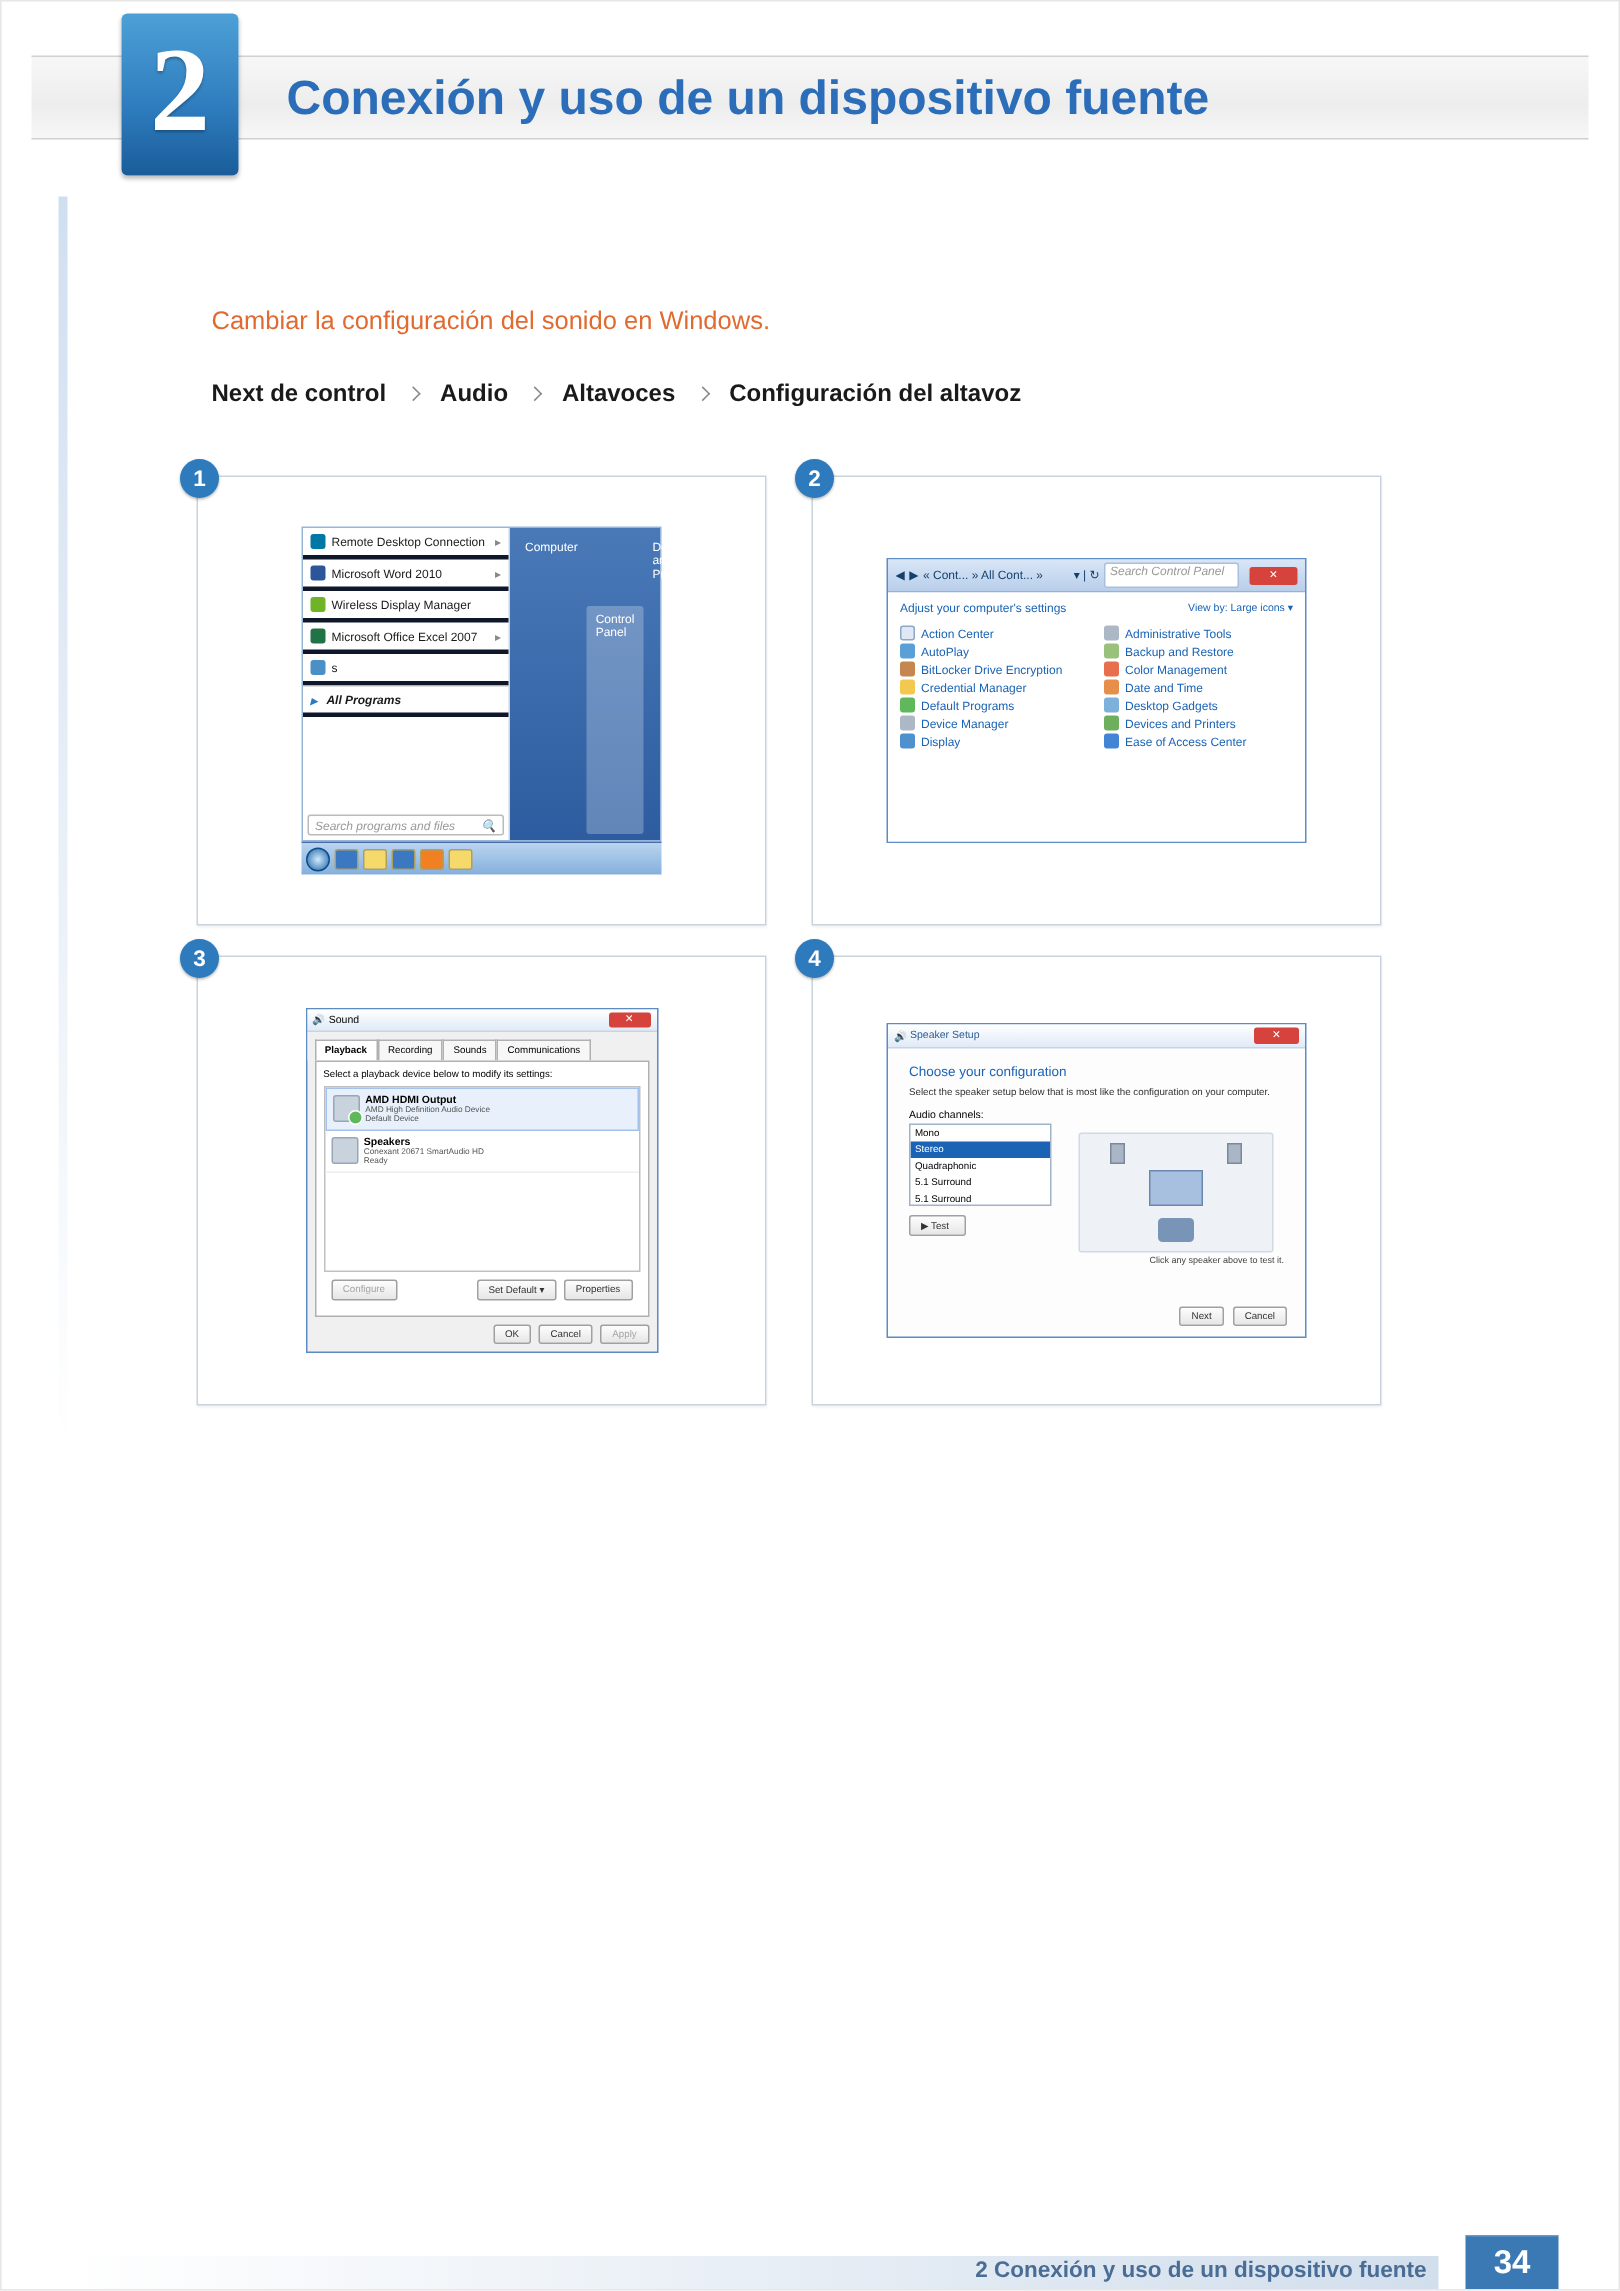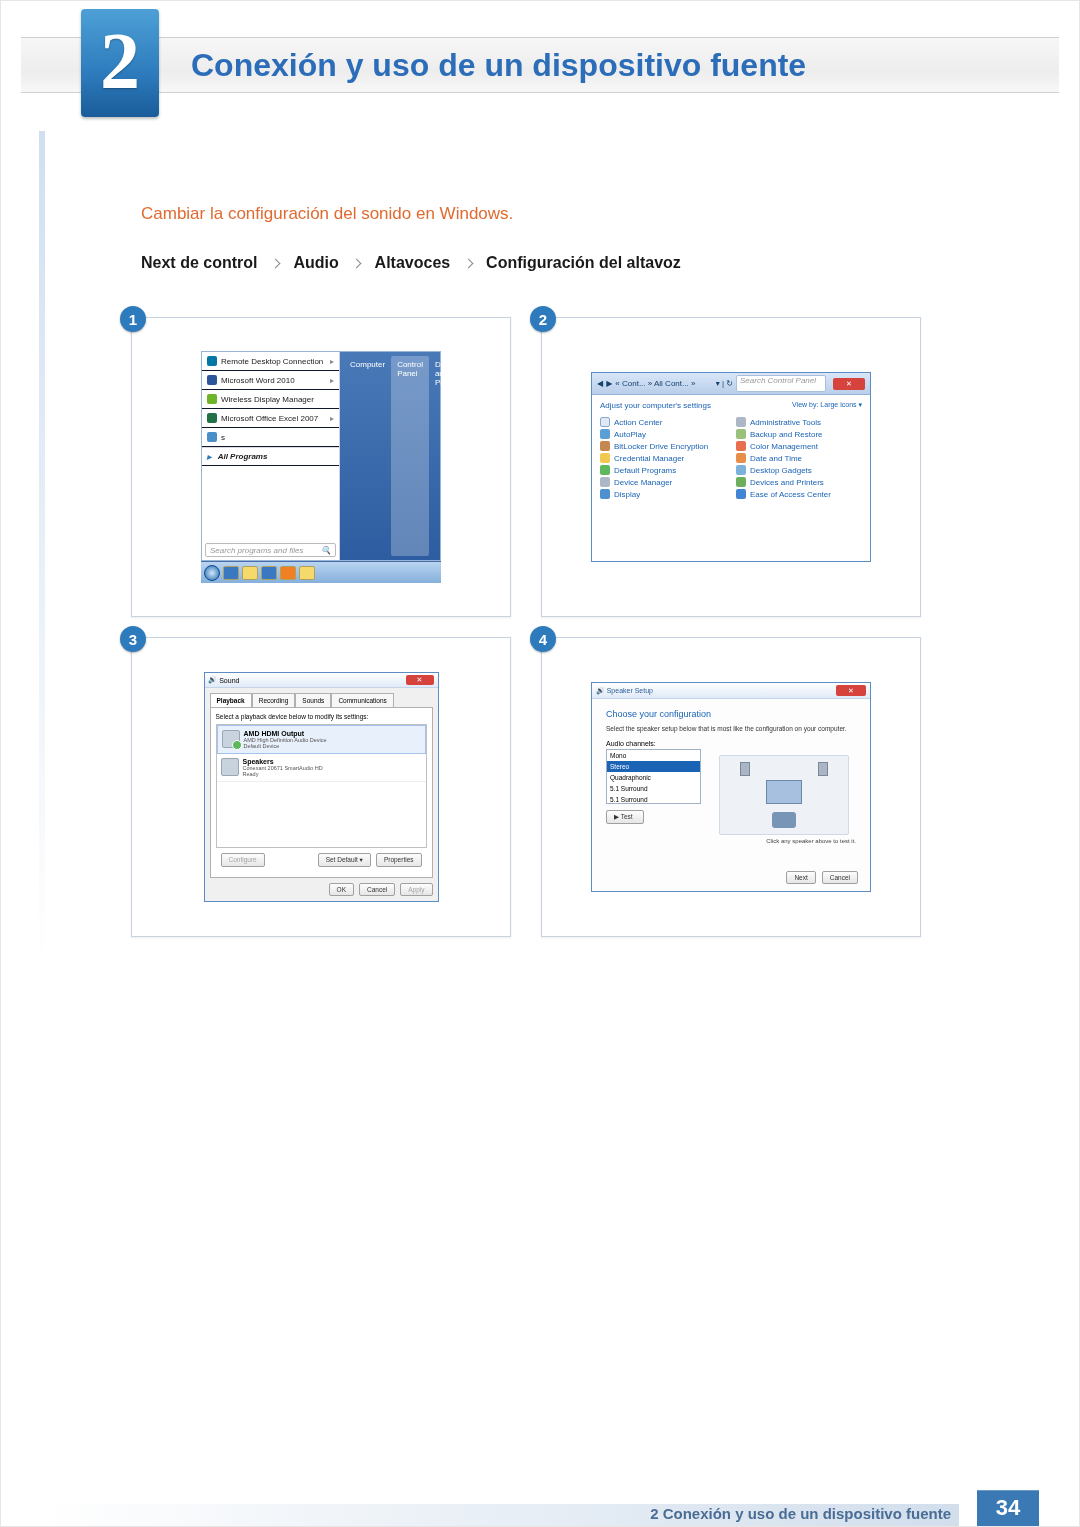--- a/index.html
+++ b/index.html
@@ -107,33 +107,33 @@
     font-weight: bold;
     display: flex;
     align-items: center;
     justify-content: center;
     box-shadow: 0 1px 2px rgba(0,0,0,0.3);
   }
   
   .sm-wrap { width: 240px; height: 210px; border: 1px solid #97b5d6; font-size: 8px; display:flex; }
   .sm-left { width: 140px; background: #fff; border-right: 1px solid #c9d5e6; display:flex; flex-direction:column; }
   .sm-right { width: 100px; background: linear-gradient(#4a79b8,#2d5da0); color:#fff; padding:4px; display:flex; flex-direction:row; }
-  .sm-item { padding: 4px 5px; display:flex; align-items:center; gap:4px; color:#1a1a1a; border-bottom:1px solid #0f172a; }
+  .sm-item { padding: 4px 5px; display:flex; align-items:center; gap:4px; color:#1a1a1a; border-bottom:3px solid #0f172a; }
   .sm-item .sm-arrow { margin-left:auto; color:#888; }
   .sm-item.all { border-top:1px solid #ddd; font-weight:bold;font-style:italic; }
   .sm-item.all::before { content:"▶"; color:#2d7bbd; font-size:6px; margin-right:2px; }
   .sm-icn { width:10px; height:10px; background:#4a90c7; border-radius:2px; flex:0 0 auto; }
   .sm-icn.blue{background:#0078a5;}
   .sm-icn.green{background:#6fb326;}
   .sm-icn.word{background:#2b579a;}
   .sm-icn.excel{background:#217346;}
   .sm-search { margin:auto 3px 3px 3px; border:1px solid #bbb; border-radius:2px; height:14px; display:flex; align-items:center; padding:0 4px; color:#999; font-style:italic; }
   .sm-search .mag { margin-left:auto; color:#666; }
   .sm-r-item { padding:4px 6px; border-radius:2px; }
-  .sm-r-item.sel { background: rgba(255,255,255,0.25); }
+  .sm-r-item.sel { background: rgba(255,255,255,0.25); margin-top: 48px; }
   .sm-shut { margin-top:auto; background:#4875b3; border:1px solid #2d5590; border-radius:2px; padding:3px 5px; display:flex; align-items:center; justify-content:space-between; }
   .sm-task { width:240px; border-top:1px solid #4a6da7; background:linear-gradient(#b9d4f0,#85b0dc); height:22px; display:flex; align-items:center; gap:3px; padding:0 3px; }
   .orb { width:16px; height:16px; border-radius:50%; background:radial-gradient(#d2e9ff,#1e66a5); border:1px solid #0b4c8c; }
   .task-ic { width:16px; height:14px; border-radius:2px; background:#e0d39e; border:1px solid #b0a060; }
   .task-ic.ie{background:#3b78c2;}
   .task-ic.wmp{background:#f08022;}
   .task-ic.exp{background:#f6d96b;}
   .shot1-col { display:flex; flex-direction:column; align-items:center; }
 
   

